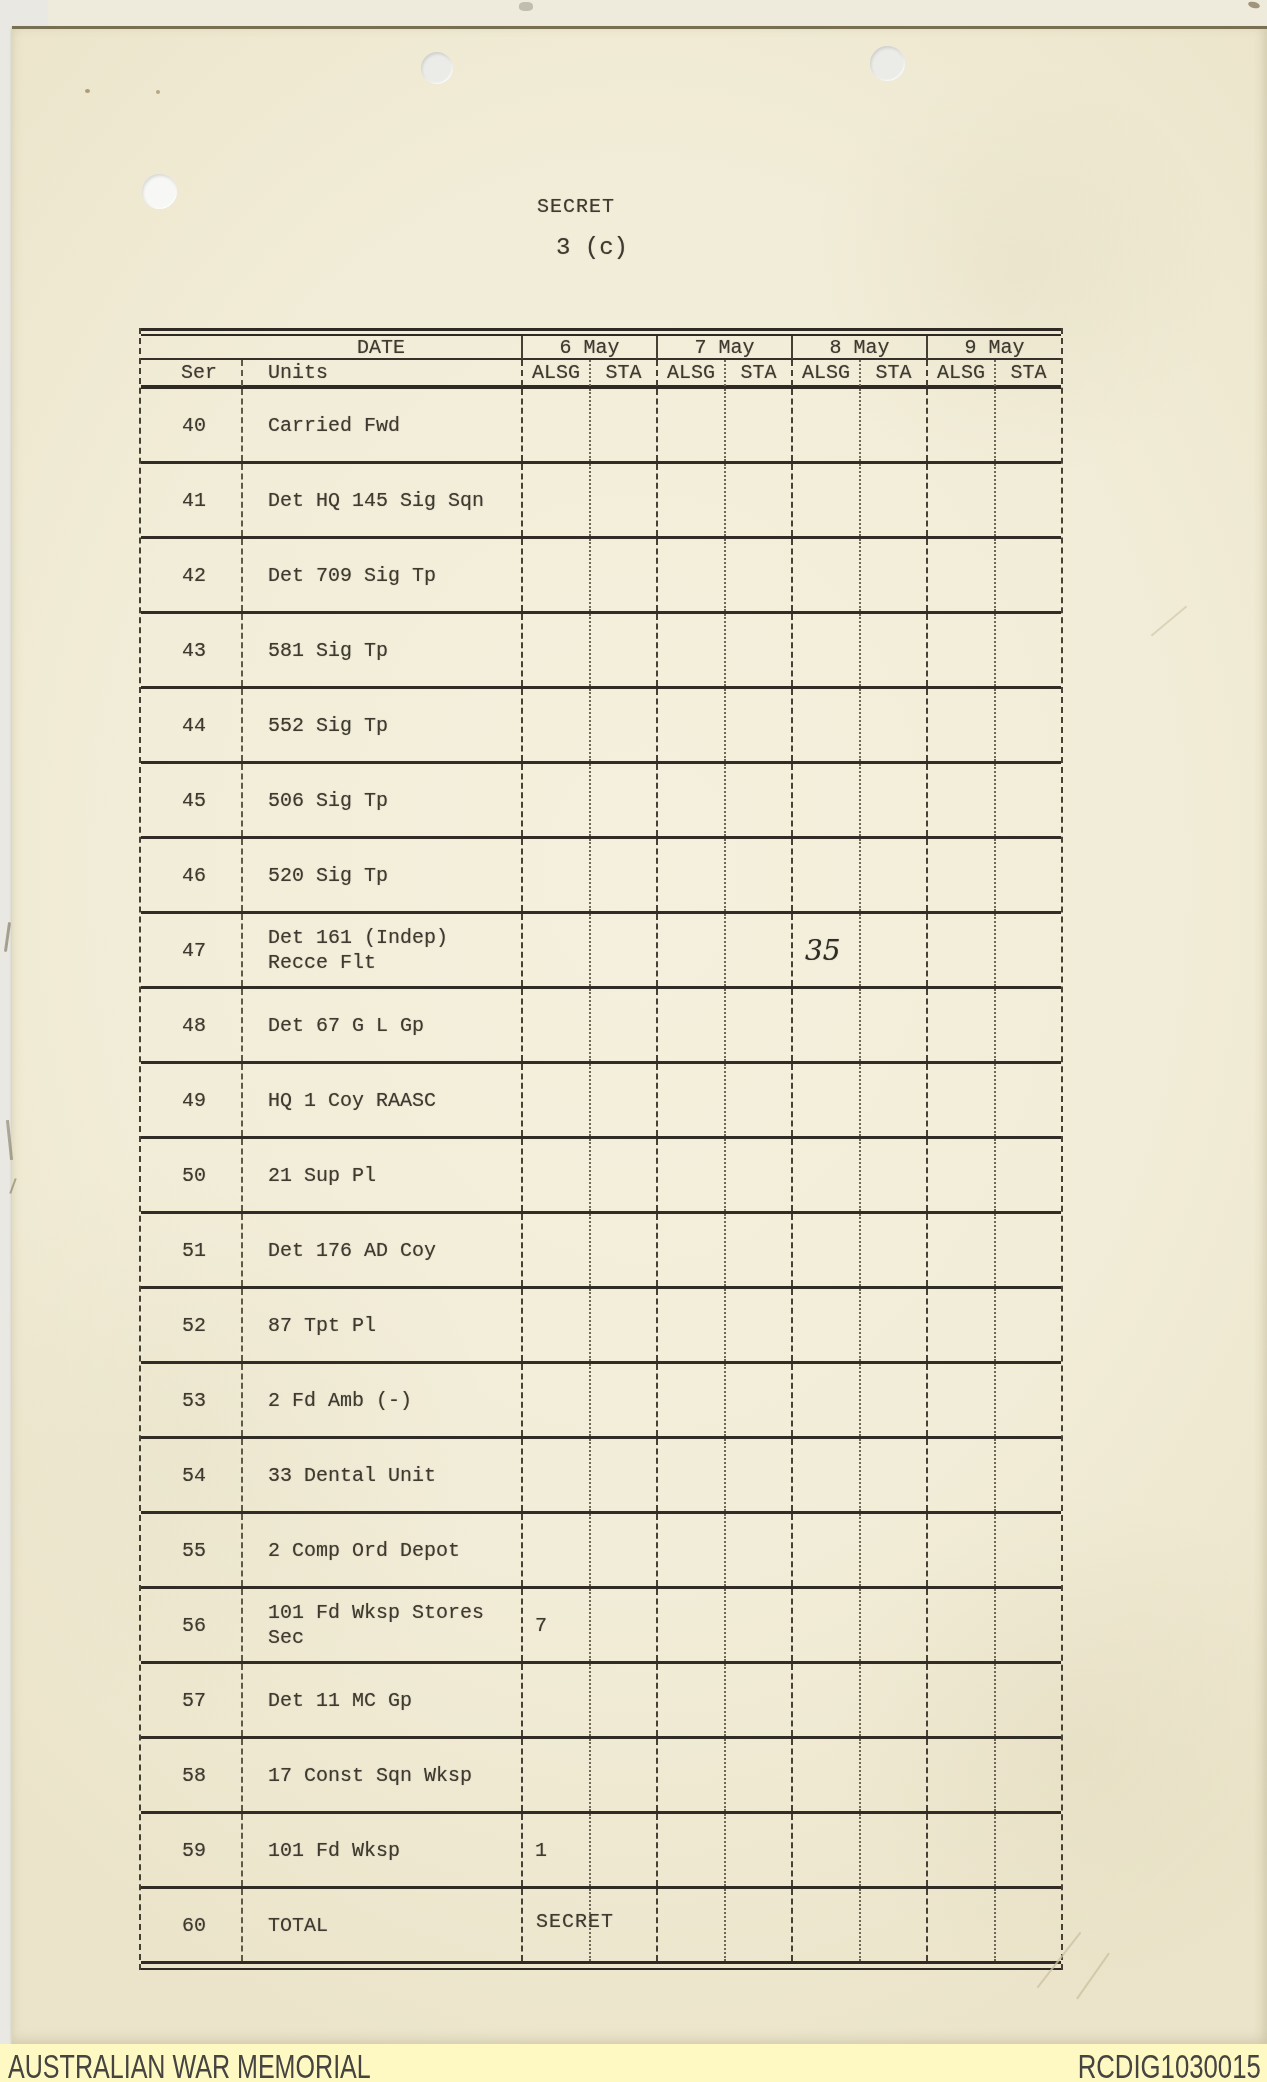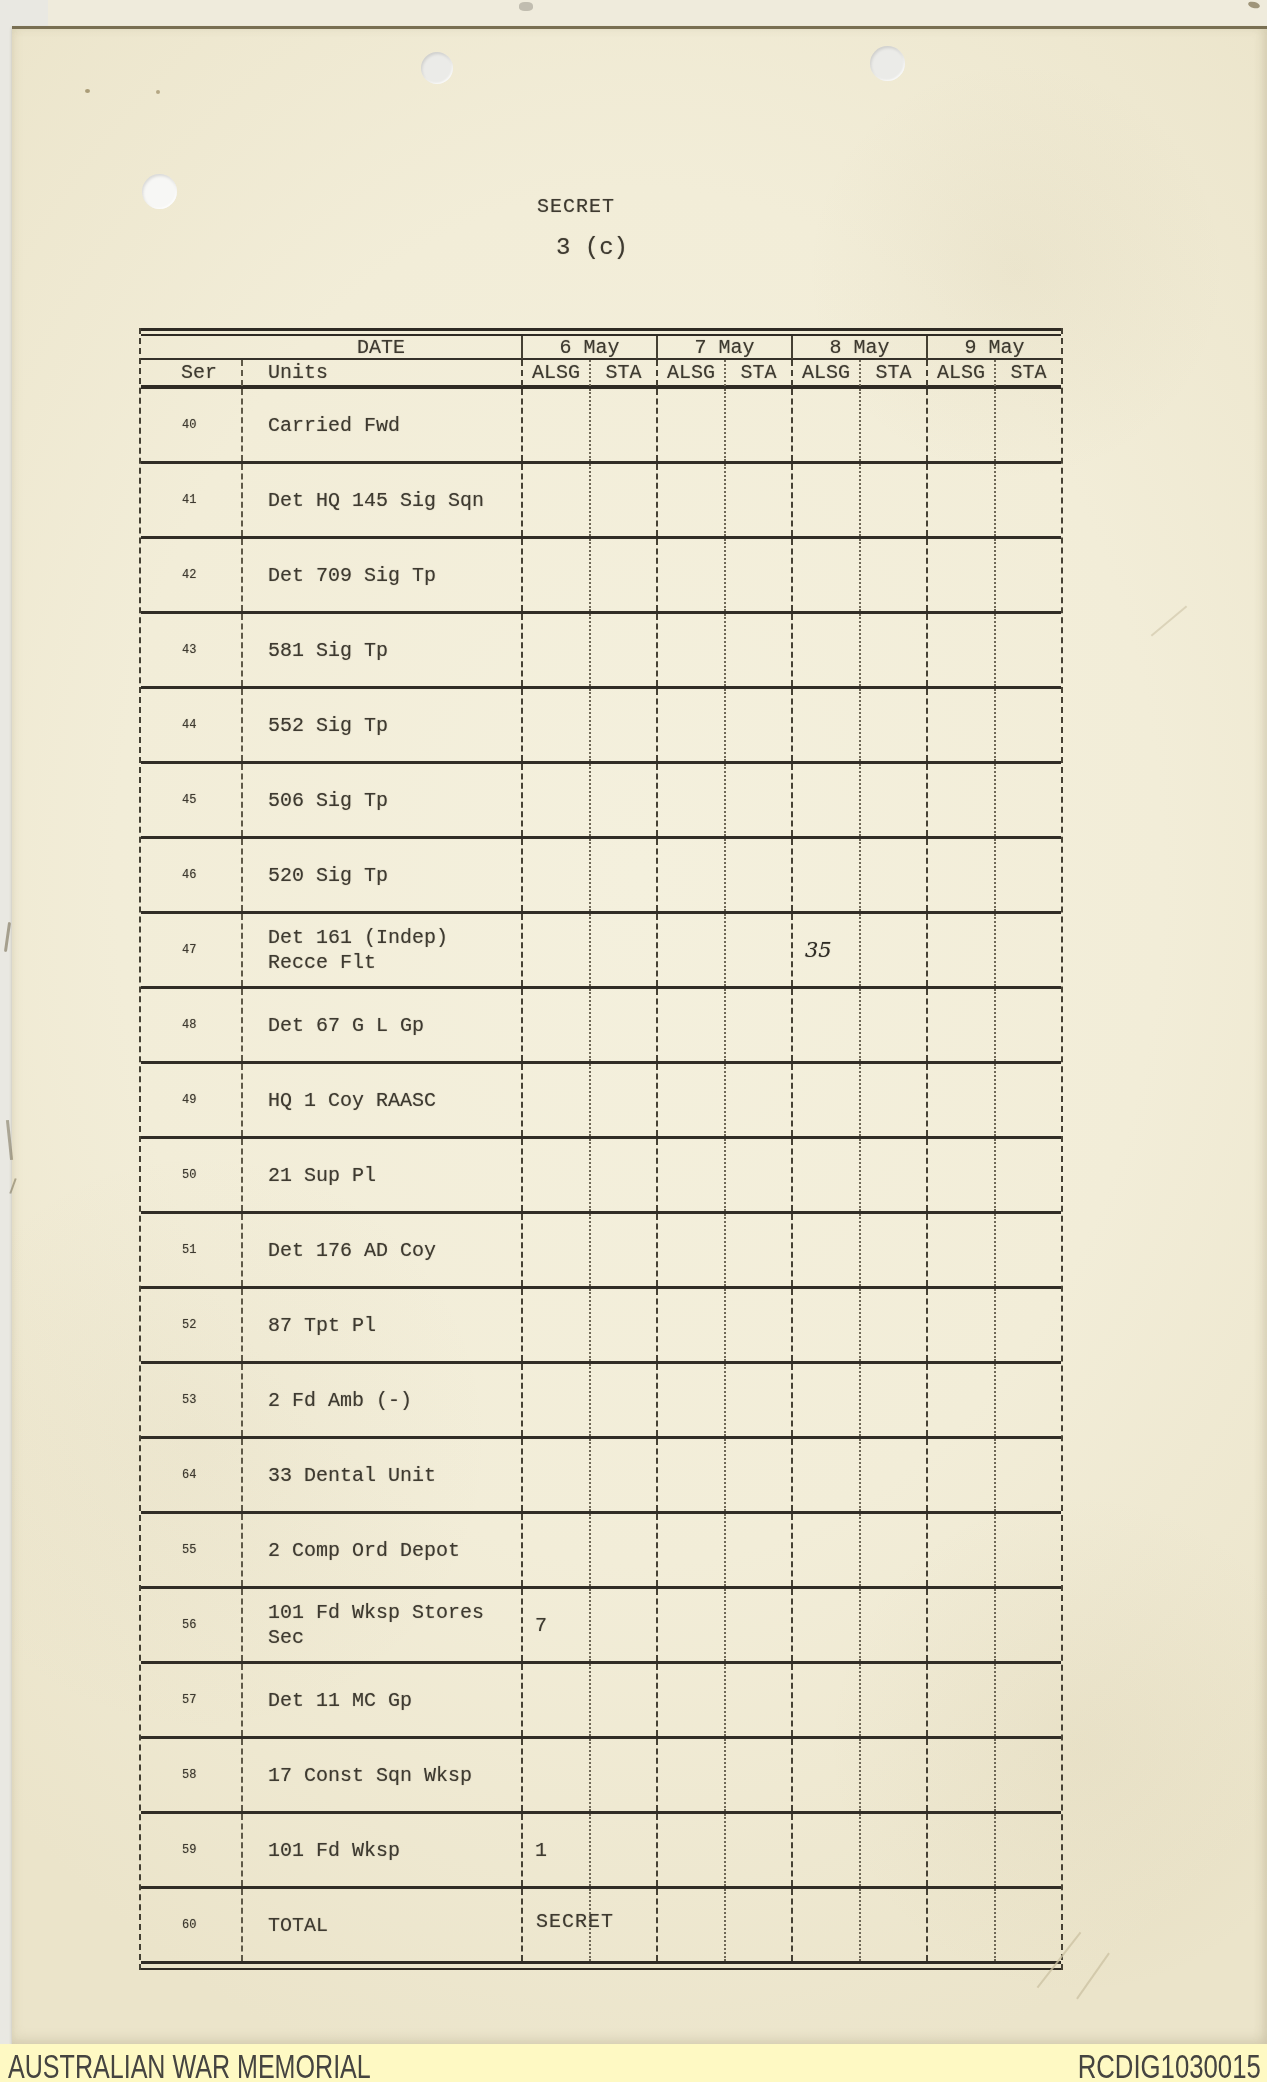--- a/index.html
+++ b/index.html
@@ -49,24 +49,24 @@
   .sub-row .cell{font-size:20px;line-height:26px;}
   .sub-row .c-ser{padding-left:40px;}
   .sub-row .c-unit{padding-left:25px;}
   .sub-row .c-sub{text-align:center;}
   .vg{border-left:2px dashed #464134;}
   .vl{border-left:2px dotted #6e6756;}
   .c-unit{border-left:2px dashed #5f5948;}
   .trow{height:72px;border-bottom:3px solid #312d26;}
   .trow:last-child{border-bottom:none;}
   .trow .cell{display:flex;flex-direction:column;justify-content:center;}
-  .trow .c-ser{padding-left:41px;font-size:12px;font-family:Liberation Mono, monospace;}
+  .trow .c-ser{padding-left:41px;font-size:20px;font-family:Liberation Mono, monospace;}
   .trow .c-unit{padding-left:25px;font-size:20px;line-height:25px;}
   .trow .c-data{padding-left:12px;font-size:20px;}
-  .hw{font-family:"DejaVu Serif",serif;font-style:italic;font-size:21px;color:#2f2c25;}
+  .hw{font-family:"DejaVu Serif",serif;font-style:italic;font-size:28px;color:#2f2c25;}
   
   .speck,.scratch{position:absolute;pointer-events:none;}
   .speck{border-radius:50%;}
   #sp1{left:85px;top:89px;width:5px;height:4px;background:#8d7c52;opacity:.7}
   #sp2{left:156px;top:90px;width:4px;height:4px;background:#8d7c52;opacity:.6}
   #sp3{left:519px;top:2px;width:14px;height:9px;background:#b9b5a8;border-radius:40%;opacity:.85}
   #sp4{left:1248px;top:2px;width:12px;height:6px;background:#7e7150;opacity:.7;transform:rotate(15deg)}
   .scratch{background:#cdc3a4;opacity:.8}
   #sc1{left:1058px;top:1925px;width:2px;height:70px;transform:rotate(38deg)}
   #sc2{left:1092px;top:1948px;width:2px;height:56px;transform:rotate(35deg)}
@@ -596,21 +596,21 @@
         <div class="cell c-data txt vg">
           <span></span>
         </div>
         <div class="cell c-data txt vl">
           <span></span>
         </div>
       </div>
 
   <div class="grid-row trow">
     <div class="cell c-ser txt">
-          <span class="ser-text">64</span>
+          <span class="ser-text">54</span>
         </div>
     <div class="cell c-unit txt">
       <span class="unit-line u1">33 Dental Unit</span>
 
     </div>
   <div class="cell c-data txt vg">
           <span></span>
         </div>
         <div class="cell c-data txt vl">
           <span></span>

